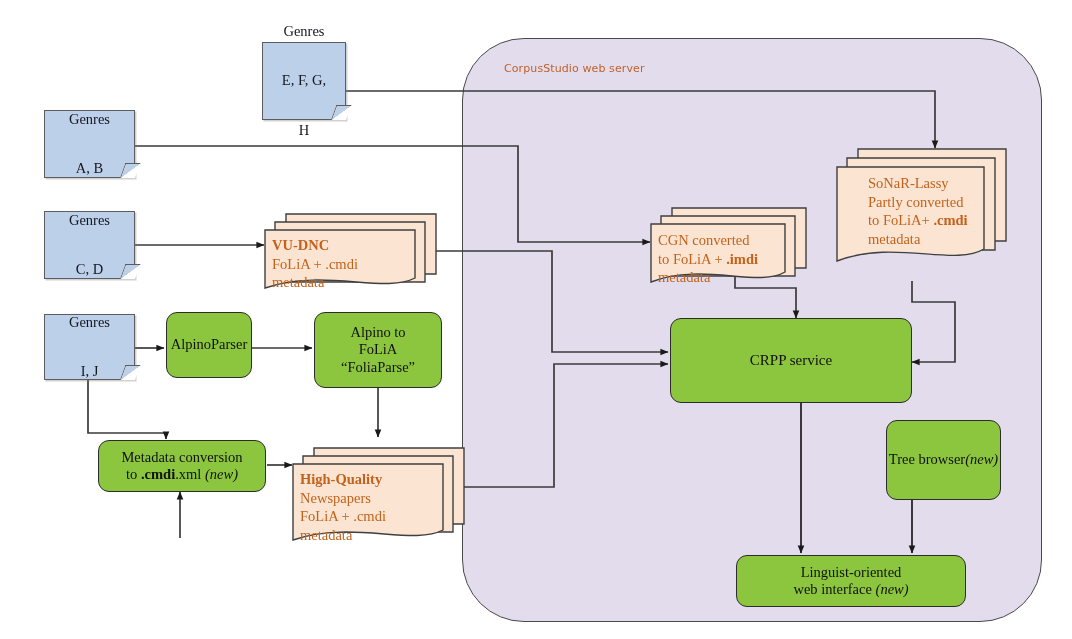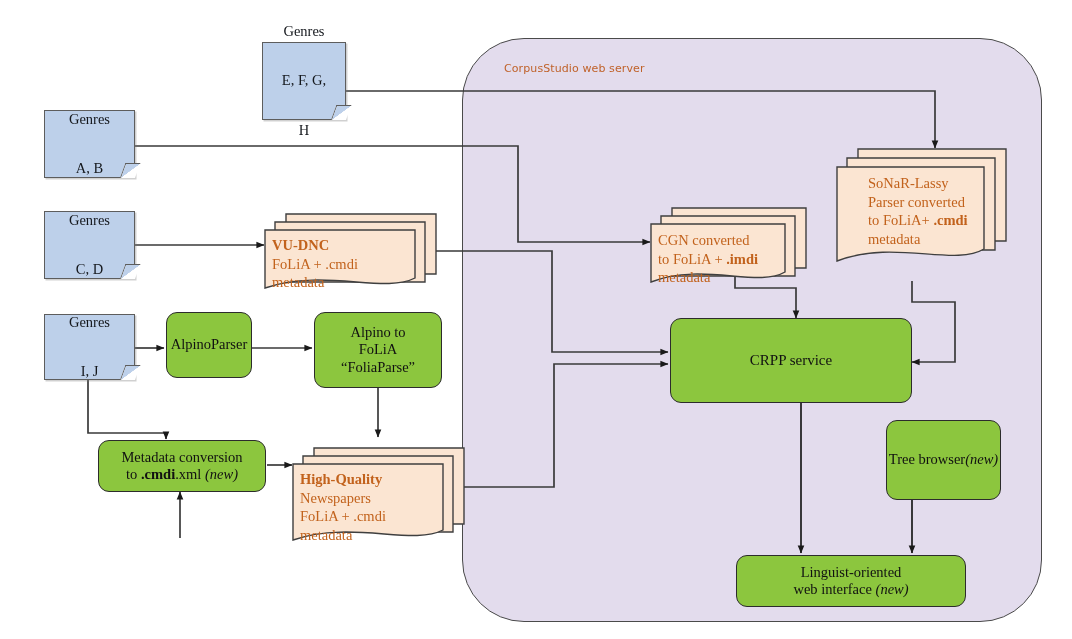--- a/index.html
+++ b/index.html
@@ -218,21 +218,21 @@
   <div class="stack-wrap" style="left:836px; top:147px; width:170px; height:104px;">
     <svg width="174" height="136" viewBox="0 0 174 136" xmlns="http://www.w3.org/2000/svg">
       <g stroke="#3f3f3f" stroke-width="1.4" fill="#fbe5d2">
         <path d="M22,2 H170 V94 H22 Z"></path>
         <path d="M11,11 H159 V103 H11 Z"></path>
         <path d="M1,20 H148 V102 C118,120 58,92 1,114 Z"></path>
       </g>
     </svg>
     <div class="stack-text" style="left:8px; top:27px;margin-left:24px;">
       <div>SoNaR-Lassy</div>
-      <div>Parser converted</div>
+      <div>Partly converted</div>
       <div class="nowrap"><span>to FoLiA+ </span><b>.cmdi</b></div>
       <div>metadata</div>
     </div>
   </div>
 
   <div class="node proc-green" style="left:166px; top:312px; width:86px; height:66px; flex-direction:row;">
     <div>Alpino</div>
     <div>Parser</div>
   </div>
 

